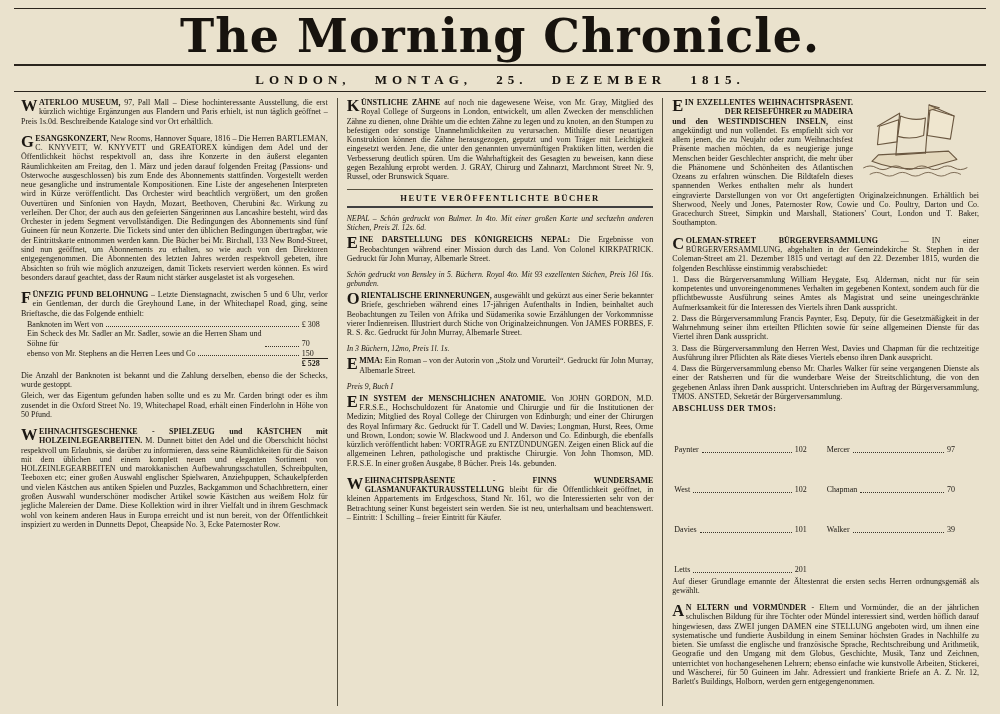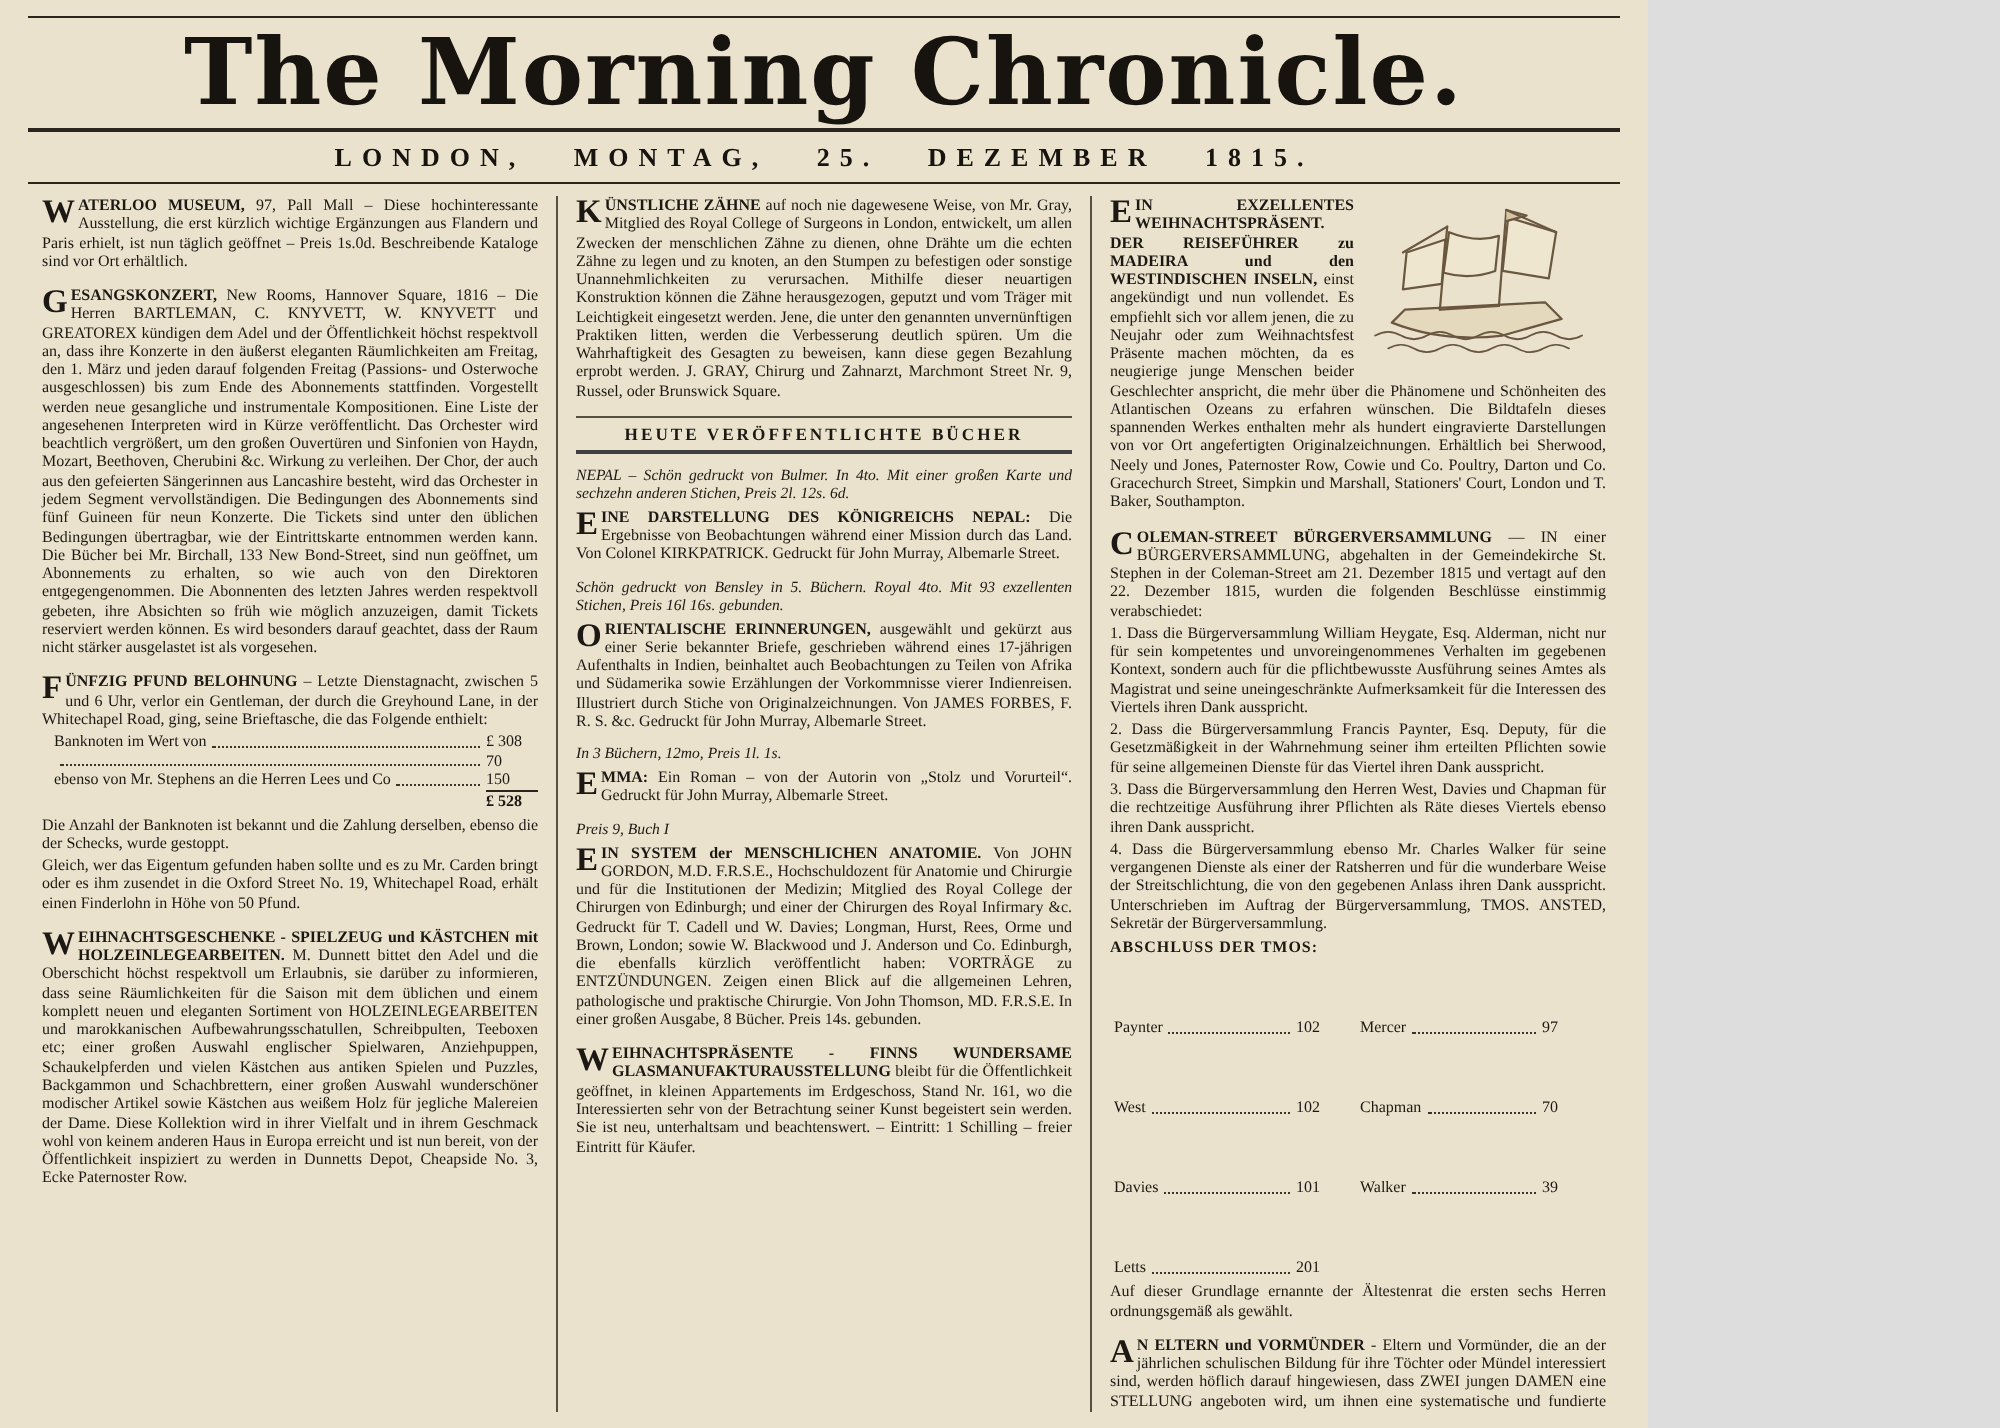--- a/index.html
+++ b/index.html
@@ -2,21 +2,21 @@
 <html><head>
 <meta charset="utf-8">
 <style>
   html,body{margin:0;padding:0;}
   body{
     width:1000px;height:714px;overflow:hidden;
     background:#ddd;
     font-family:"Liberation Serif", serif;
   }
   .page{
-    position:relative;width:824px;height:714px;box-sizing:border-box;
+    position:relative;width:1000px;height:714px;box-sizing:border-box;
     background:
       radial-gradient(ellipse at 50% 40%, rgba(255,255,250,.35), rgba(0,0,0,0) 70%),
       linear-gradient(180deg,#ece5d1 0%,#eae2cc 55%,#e6decа 100%),
       #eae2cd;
     background-color:#eae2cd;
     color:#1c1813;
     padding:8px 12px 6px;
   }
   .top-rule{border-top:1.6px solid #2b251d;margin:0 2px;}
   .masthead{
@@ -41,21 +41,21 @@
   }
   .col{flex:1 1 0;min-width:0;padding:0 9px;text-align:justify;}
   .col + .col{border-left:1px solid #55503f;}
   .article{font-size:8px;line-height:1.16;margin:0 0 8px;}
   .article p{margin:2px 0 0;}
   .dropcap{
     float:left;font-weight:bold;font-size:16.5px;line-height:14px;
     padding:1px 1.5px 0 0;
   }
   .lead{font-weight:bold;}
-  .lead2{font-weight:bold;}
+  .lead2{font-weight:bold;margin-left:40px;}
   .books-header{
     text-align:center;font-weight:bold;font-size:8.6px;letter-spacing:1.5px;
     margin:6px 0 7px;padding:3px 0;
     border-top:1px solid #55503f;border-bottom:2px solid #404040;
   }
   .book-intro{font-size:7.8px;font-style:italic;margin:0 0 2px;line-height:1.15;}
   .moneytable{margin:2px 0 2px 6px;}
   .mrow{display:flex;align-items:flex-end;font-size:8px;line-height:1.2;}
   .mlabel{max-width:78%;}
   .dots{flex:1 1 auto;border-bottom:1px dotted #3a352b;margin:0 3px 2px;min-width:8px;}
@@ -100,20 +100,21 @@
       <div class="article">
         <span class="dropcap">F</span><span class="lead">ÜNFZIG PFUND BELOHNUNG</span>
         <span>– Letzte Dienstagnacht, zwischen 5 und 6 Uhr, verlor ein Gentleman, der durch die Greyhound Lane, in der Whitechapel Road, ging, seine Brieftasche, die das Folgende enthielt:</span>
         <div class="moneytable">
           <div class="mrow">
             <span class="mlabel">Banknoten im Wert von</span>
             <span class="dots"></span>
             <span class="mval">£ 308</span>
           </div>
           <div class="mrow">
+            <span class="mlabel">Ein Scheck des Mr. Sadler an Mr. Sadler, sowie an die Herren Sham und Söhne für</span>
             <span class="dots"></span>
             <span class="mval">70</span>
           </div>
           <div class="mrow">
             <span class="mlabel">ebenso von Mr. Stephens an die Herren Lees und Co</span>
             <span class="dots"></span>
             <span class="mval">150</span>
           </div>
           <div class="mrow total">
             <span class="mlabel"></span>

